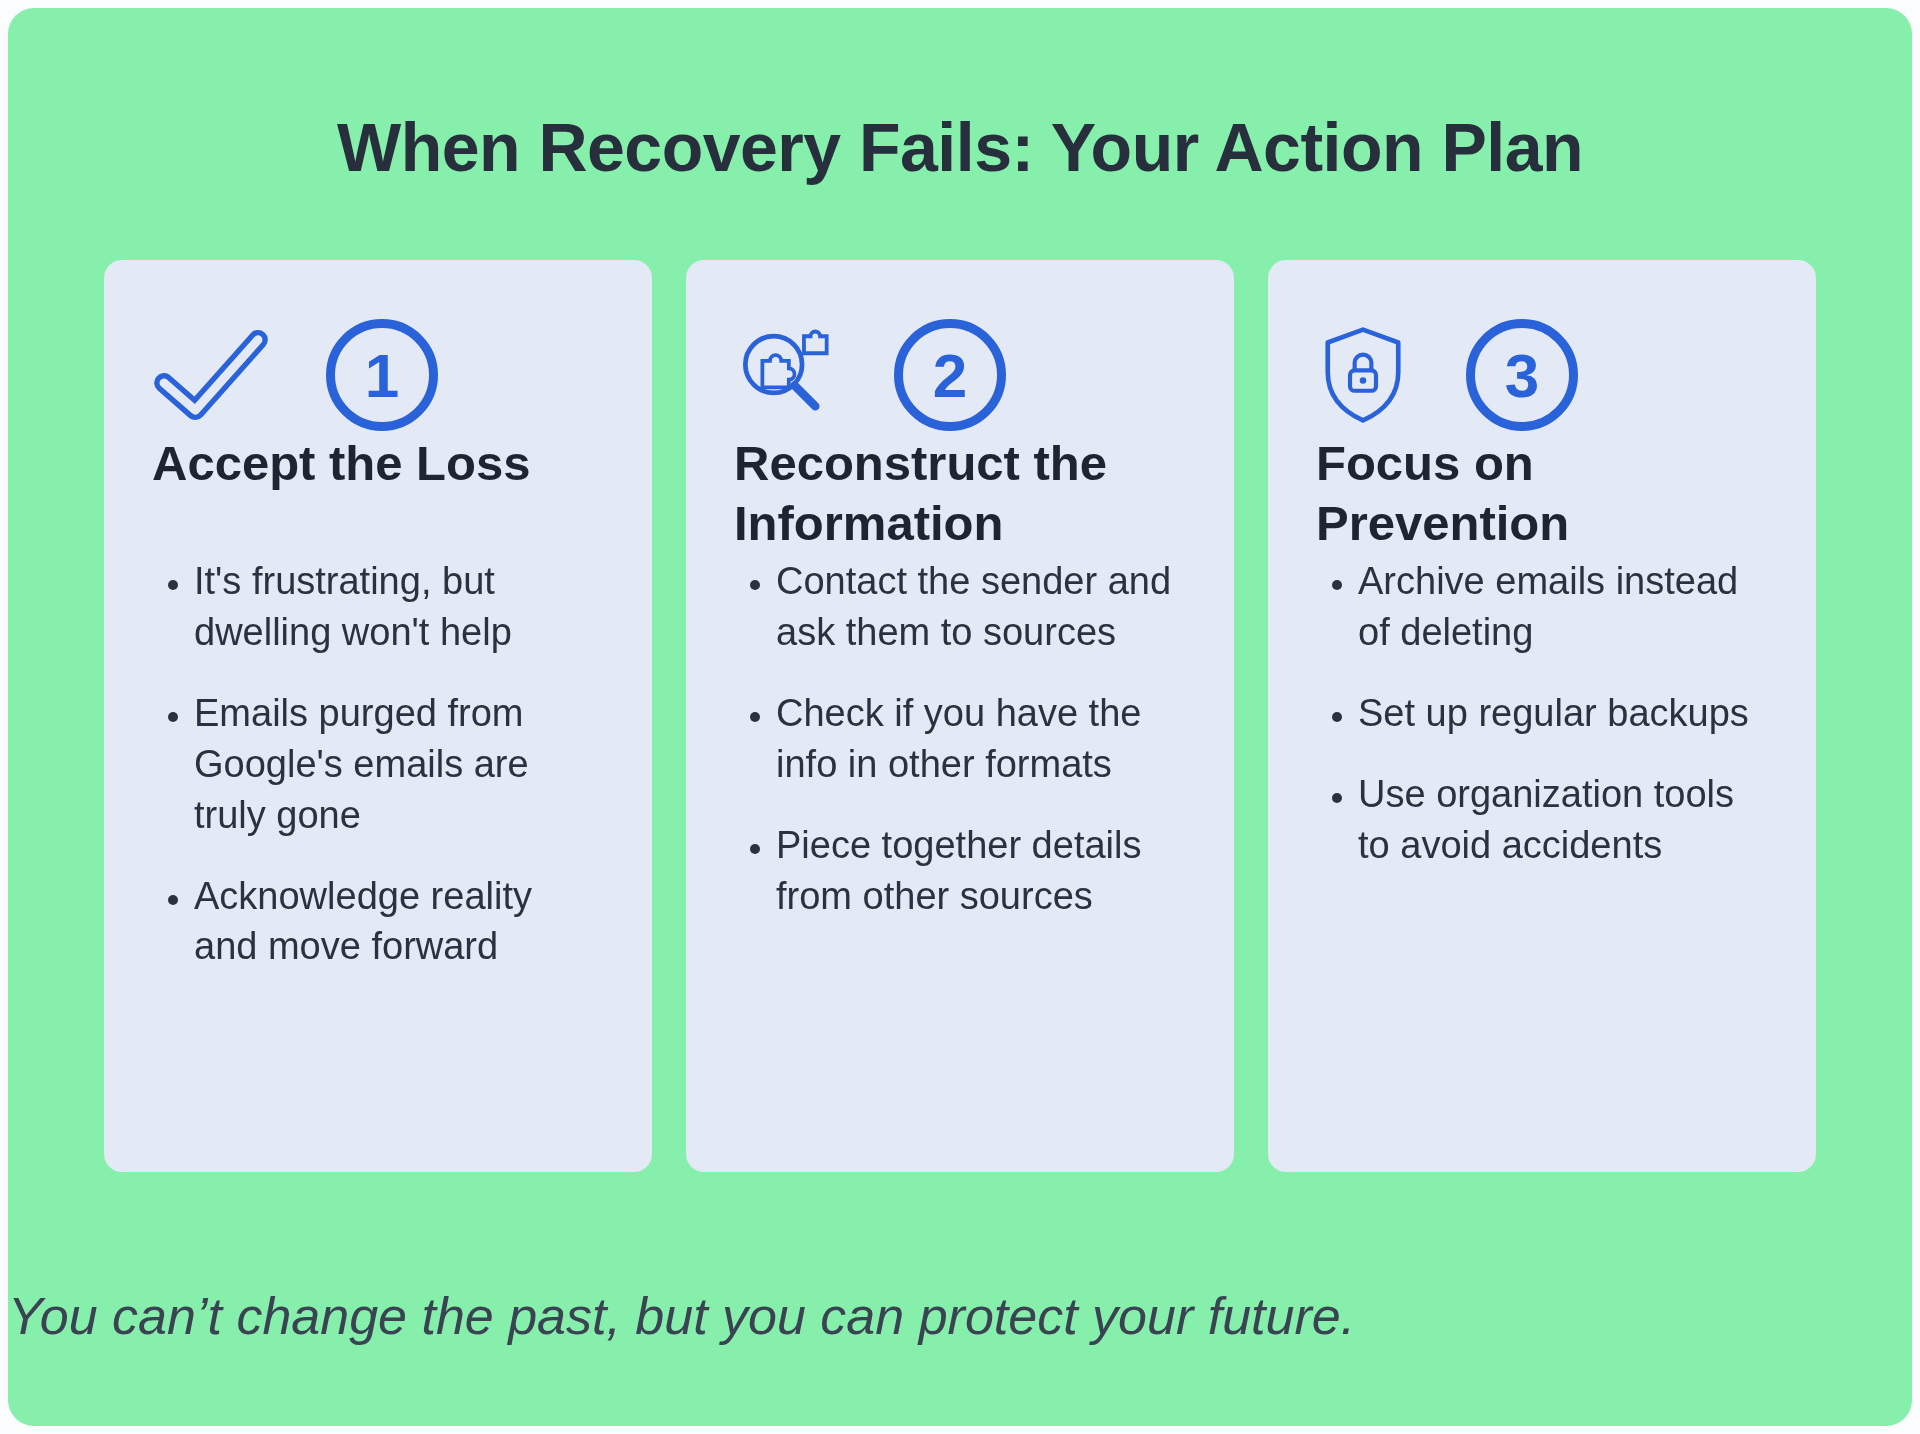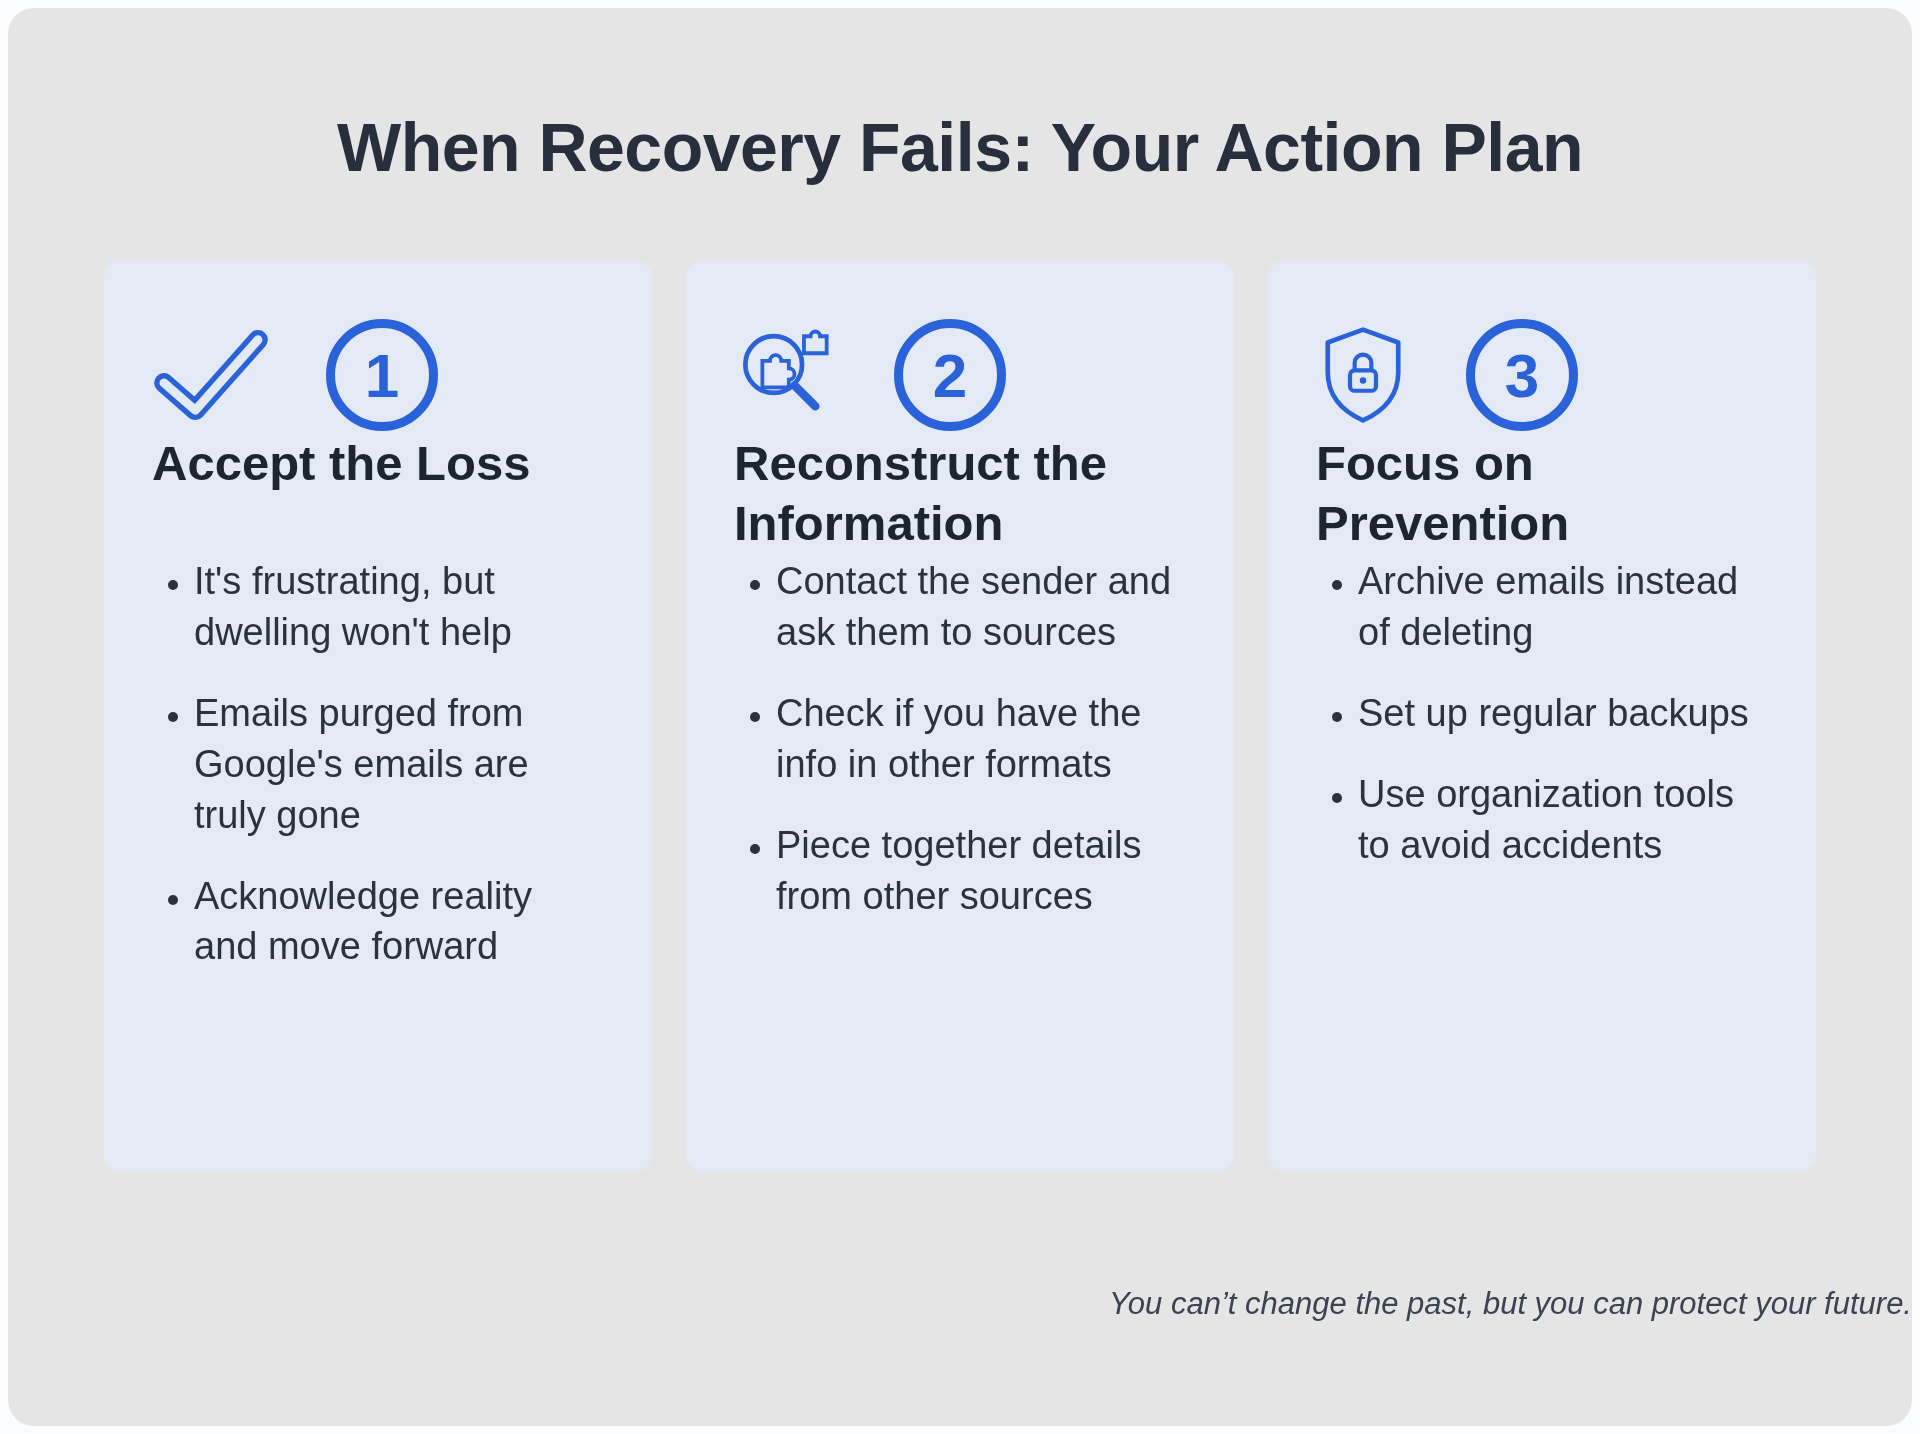--- a/index.html
+++ b/index.html
@@ -6,21 +6,21 @@
   html, body { width: 1920px; height: 1434px; }
   body {
     font-family: "Liberation Sans", sans-serif;
     background: #fbfcfe;
     position: relative;
     overflow: hidden;
   }
   .panel {
     position: absolute;
     inset: 8px;
-    background: #e5e5e5;
+    background: #86efac;
     border-radius: 26px;
     padding-top: 100px;
   }
   .title {
     text-align: center;
     font-size: 68px;
     font-weight: 600;
     color: #272e3c;
     letter-spacing: -0.5px;
   }
@@ -69,23 +69,23 @@
     list-style: disc;
   }
   .bullets li {
     font-size: 38px;
     line-height: 1.34;
     color: #2b323f;
     margin-bottom: 30px;
   }
   .bullets li::marker { color: #2b323f; font-size: 0.85em; }
   .footer {
-    text-align: right;
+    text-align: left;
     font-style: italic;
-    font-size: 31px;
+    font-size: 52px;
     color: #3a4351;
     margin-top: 114px;
   }
 </style>
 </head>
 <body>
 
 <div class="panel">
 
   <h1 class="title">When Recovery Fails: Your Action Plan</h1>

